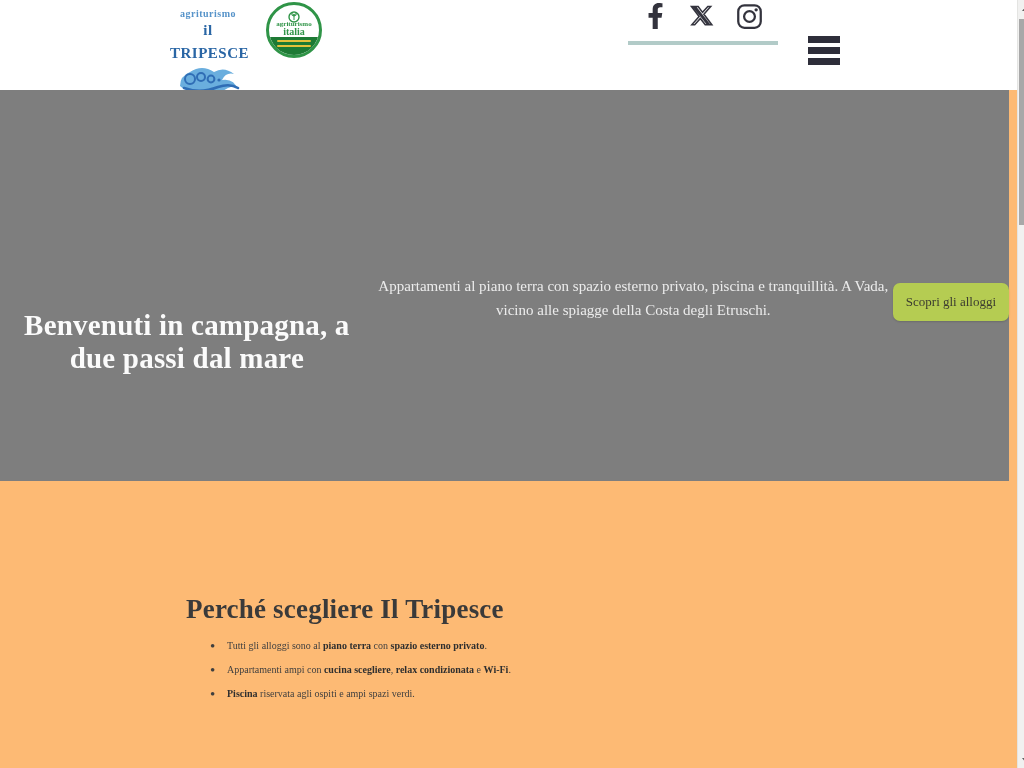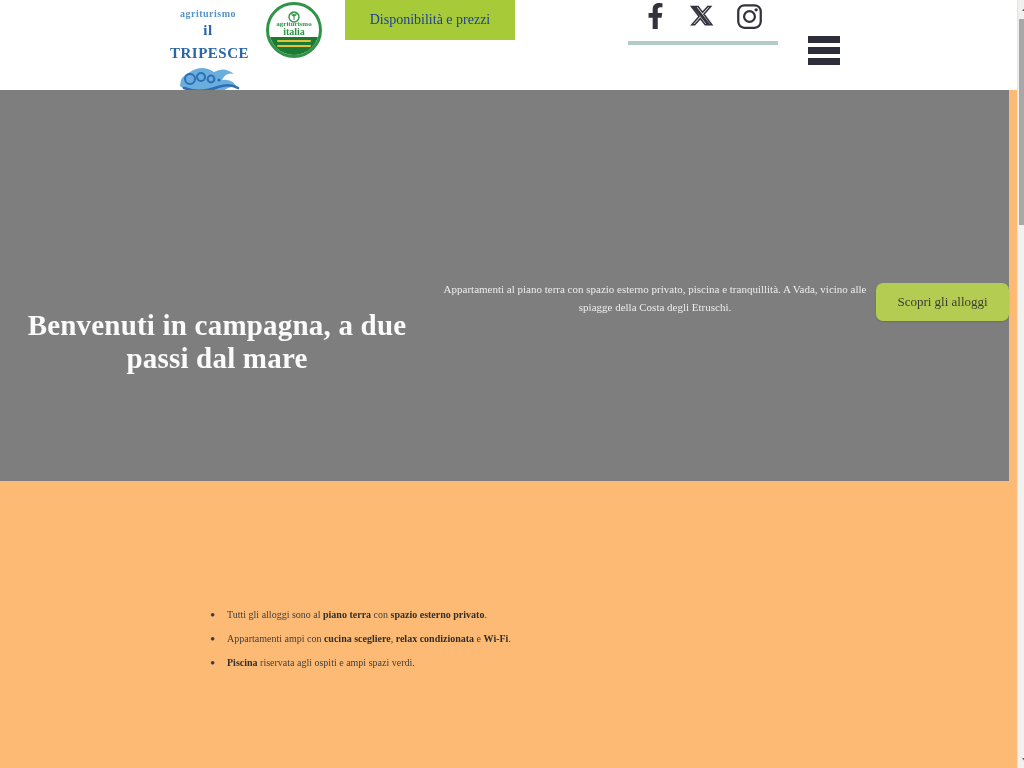--- a/index.html
+++ b/index.html
@@ -31,21 +31,21 @@
   .social-underline{position:absolute;left:628px;top:41px;width:150px;height:4px;background:#b2cbc8;}
 
   .hamburger{position:absolute;left:808px;top:36px;width:32px;height:29px;cursor:pointer;
              display:flex;flex-direction:column;justify-content:space-between;background:none;border:none;padding:0;}
   .hamburger .bar{width:32px;height:7px;background:#2e2e3a;}
 
   
   .hero{position:absolute;left:0;top:90px;width:1009px;height:391px;background:#7e7e7e;
         display:flex;flex-direction:row;align-items:center;}
   .hero-title{margin:112px 0 0;font-size:29px;font-weight:bold;color:#fbfbfb;text-align:center;letter-spacing:.2px;}
-  .hero-subtitle{margin:24px 0 0;max-width:660px;font-size:11px;line-height:18px;color:#ececec;text-align:center;}
+  .hero-subtitle{margin:24px 0 0;max-width:660px;font-size:15px;line-height:24px;color:#ececec;text-align:center;}
   .hero-cta{margin:33px 0 0;width:170px;height:38px;border:none;border-radius:7px;background:#b5cc52;
             color:#3c3c30;font-family:"Liberation Serif","DejaVu Serif",serif;font-size:13px;cursor:pointer;
             box-shadow:0 1px 2px rgba(0,0,0,.15);}
 
   
   .why{position:absolute;left:186px;top:594px;width:652px;color:#3f3f3f;}
   .why h2{margin:0;font-size:27px;font-weight:bold;color:#3a3a3a;letter-spacing:.2px;}
   .why-intro{margin:22px 0 0;font-size:15px;line-height:24px;}
   .why ul{margin:9px 0 0;padding:0;list-style:none;}
   .why li{position:relative;padding-left:41px;font-size:10px;line-height:24px;}
@@ -92,21 +92,20 @@
       </div>
       <div class="badge-t1">agriturismo</div>
       <div class="badge-t2">italia</div>
       <div class="badge-arc"></div>
       <div class="badge-band">
         <div class="yline"></div>
         <div class="yline"></div>
       </div>
     </div>
 
-    <button class="availability-btn">Disponibilità e prezzi</button>
 
     <div class="social">
       <a>
         <svg width="23" height="26" viewBox="0 0 320 512">
           <path fill="#33333d" d="M279.14 288l14.22-92.66h-88.91v-60.13c0-25.35 12.42-50.06 52.24-50.06h40.42V6.26S260.43 0 225.36 0c-73.22 0-121.08 44.38-121.08 124.72v70.62H22.89V288h81.39v224h100.17V288z"></path>
         </svg>
       </a>
       <a>
         <svg width="25" height="23" viewBox="0 0 24 24">
           <path fill="none" stroke="#33333d" stroke-width="1.6" d="M18.6 1.6h3l-7.1 8.1 8.3 11h-6.9l-5.1-6.7-5.9 6.7h-3l7.6-8.7L1.5 1.6h7l4.6 6.1zM17.4 19h1.8L6.7 3.2H4.8z"></path>
@@ -129,20 +128,21 @@
     </button>
   </div>
 
   <div class="hero">
     <h1 class="hero-title">Benvenuti in campagna, a due passi dal mare</h1>
     <p class="hero-subtitle">Appartamenti al piano terra con spazio esterno privato, piscina e tranquillità. A Vada, vicino alle spiagge della Costa degli Etruschi.</p>
     <button class="hero-cta">Scopri gli alloggi</button>
   </div>
 
   <div class="why">
+    <h2>Perché scegliere Il Tripesce</h2>
     <ul>
         <li><span>Tutti gli alloggi sono al </span><b>piano terra</b><span> con </span><b>spazio esterno privato</b><span>.</span></li>
         <li><span>Appartamenti ampi con </span><b>cucina scegliere</b><span>, </span><b>relax condizionata</b><span> e </span><b>Wi-Fi</b><span>.</span></li>
         <li><b>Piscina</b><span> riservata agli ospiti e ampi spazi verdi.</span></li>
       </ul>
   </div>
 
   <div class="scrollbar">
     <div class="sb-arrow up">
         <span class="tri-up"></span>

